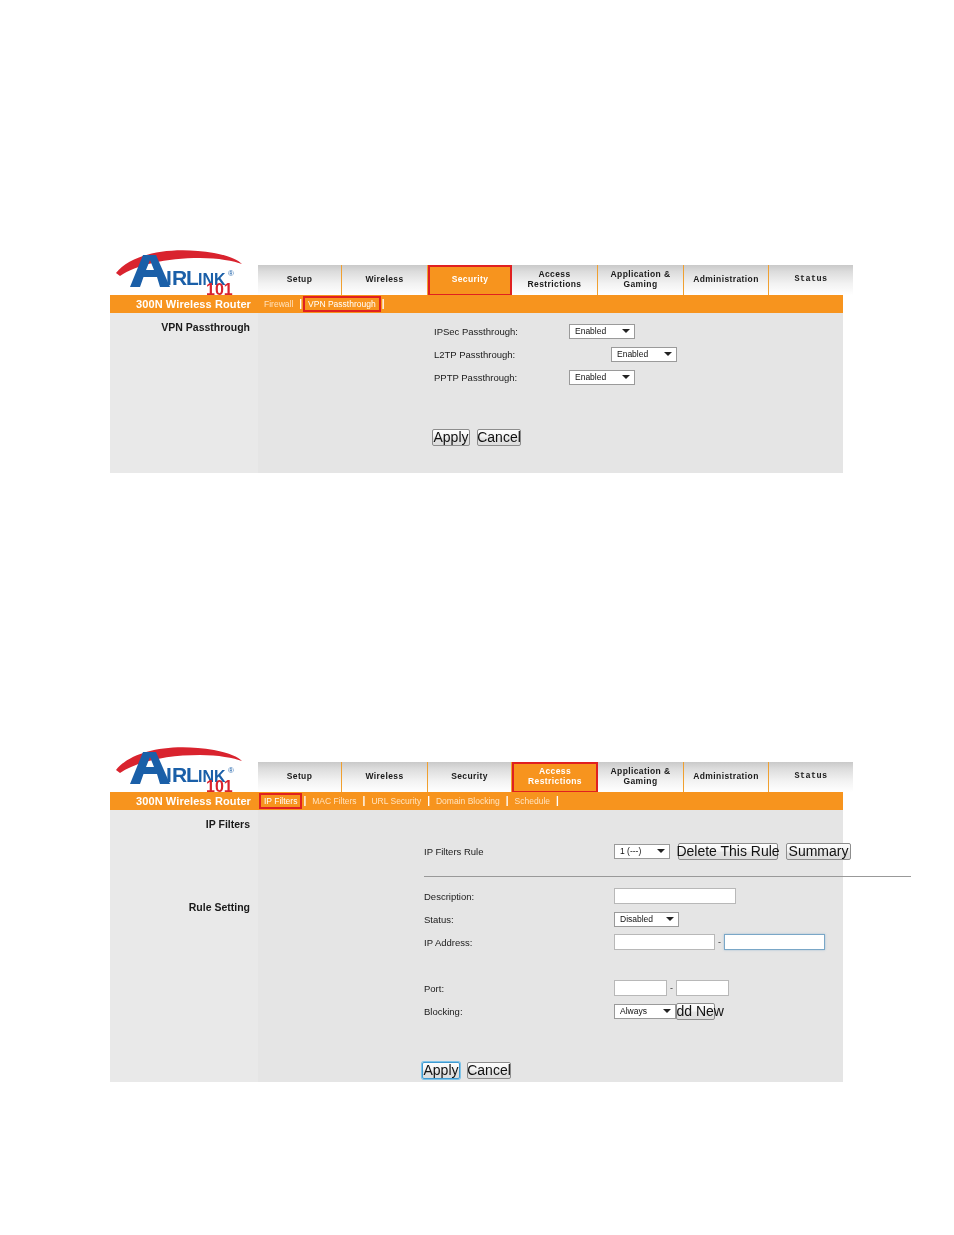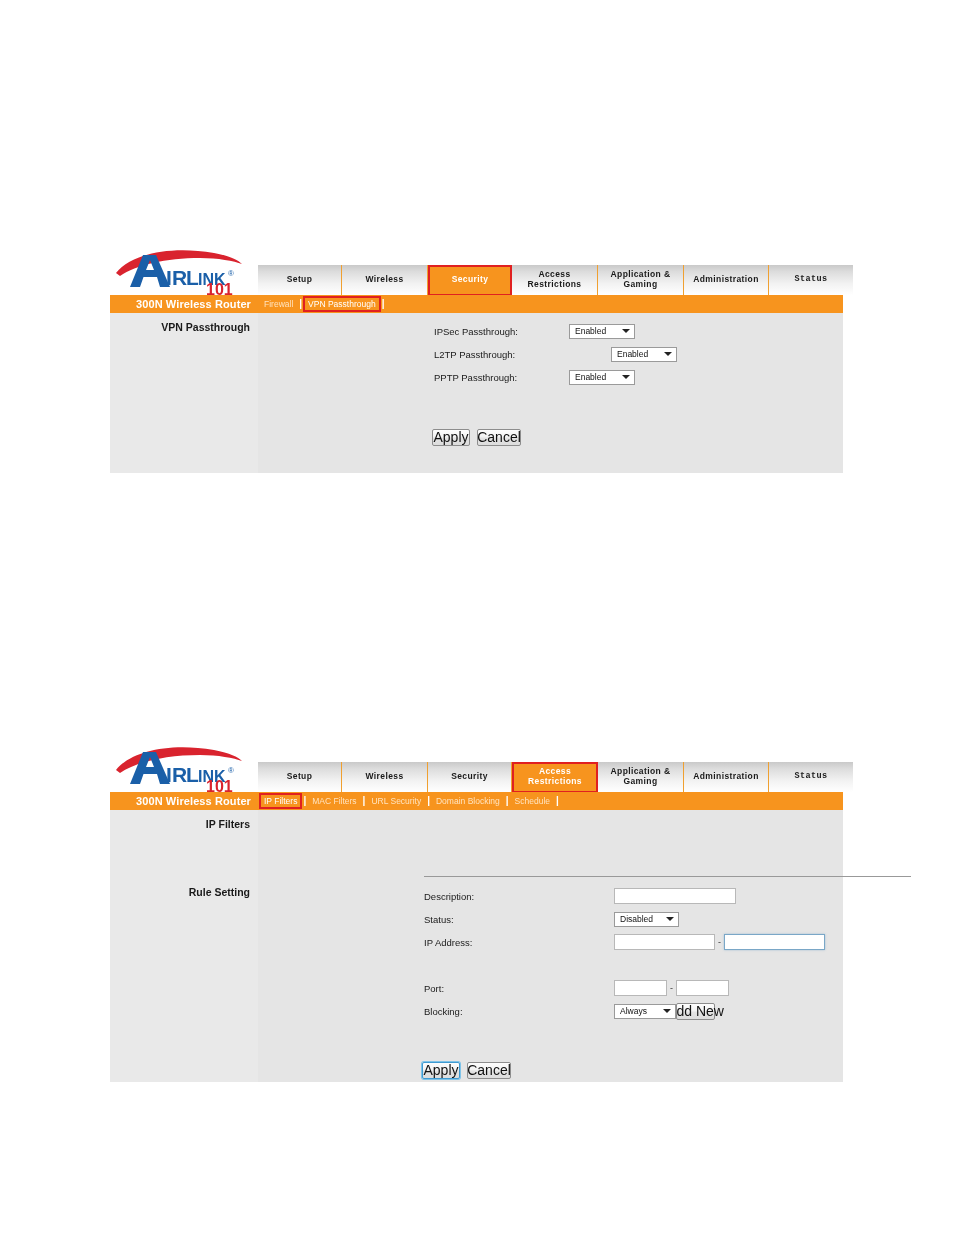--- a/index.html
+++ b/index.html
@@ -391,24 +391,33 @@
       <span class="subnav-link">Domain Blocking</span>
       <span class="subnav-sep">|</span>
       <span class="subnav-link">Schedule</span>
       <span class="subnav-sep">|</span>
     </div>
   </div>
 
   <div class="panel-body" style="height:272px">
     <div class="side-col">
       <div class="side-label" style="top:8px">IP Filters</div>
-      <div class="side-label" style="top:76px">Rule Setting</div>
+      <div class="side-label" style="top:91px">Rule Setting</div>
     </div>
     <div class="content-col">
 
+      <div class="form-row" style="left:166px; top:31px;">
+        <span class="field-label" style="width:190px">IP Filters Rule</span>
+        <span class="sel" style="width:56px">
+          <span>1 (---)</span>
+          <span class="caret"></span>
+        </span>
+        <span class="btn" style="width:100px; margin-left:8px;">Delete This Rule</span>
+        <span class="btn" style="width:65px; margin-left:8px;">Summary</span>
+      </div>
 
       <div class="hr-line" style="left:166px; top:66px; width:487px;"></div>
 
       <div class="form-row" style="left:166px; top:99px;">
         <span class="field-label" style="width:190px">Status:</span>
         <span class="sel" style="width:65px">
           <span>Disabled</span>
           <span class="caret"></span>
         </span>
       </div>

